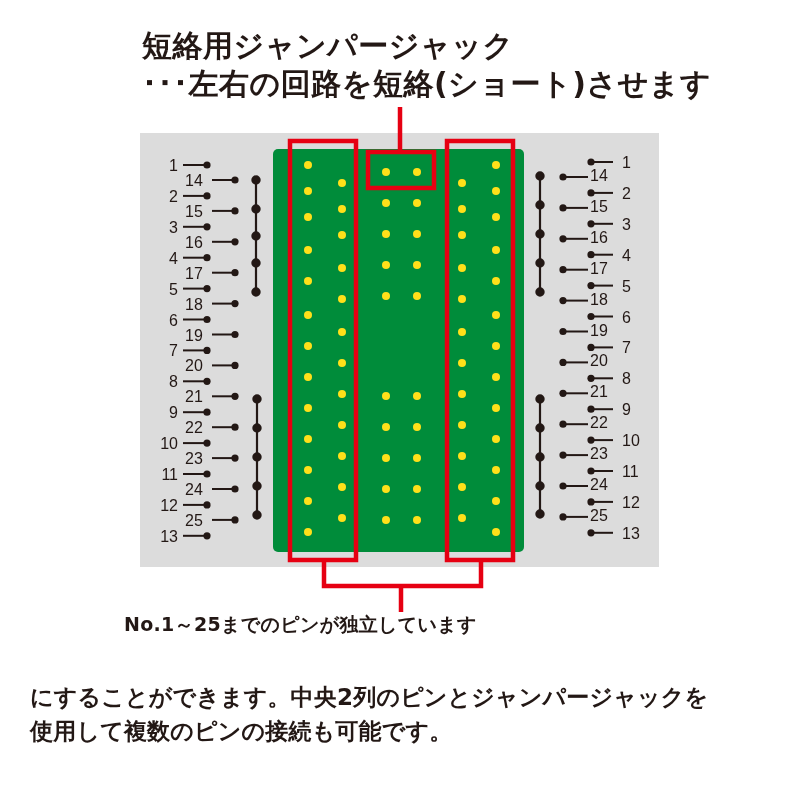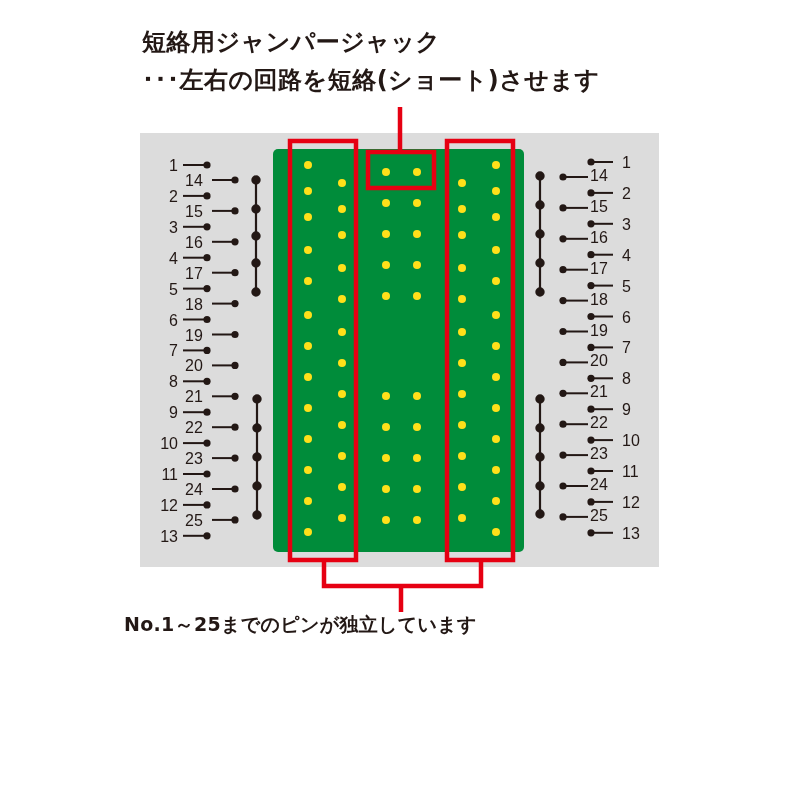--- a/index.html
+++ b/index.html
@@ -1,18 +1,18 @@
 <!DOCTYPE html>
 <html><head>
 <meta charset="utf-8">
 <style>
   html, body { margin: 0; padding: 0; background: #ffffff; }
   body { width: 800px; height: 800px; position: relative; overflow: hidden;
          font-family: "DejaVu Sans", "Liberation Sans", sans-serif; color: #231815; }
-  .title { position: absolute; left: 142px; font-size: 24px; font-weight: bold; letter-spacing: 0.5px; white-space: nowrap; }
+  .title { position: absolute; left: 142px; font-size: 30px; font-weight: bold; letter-spacing: 0.5px; white-space: nowrap; }
   #t1 { top: 26px; }
   #t2 { top: 64px; }
   .caption { position: absolute; left: 124px; top: 612px; font-size: 19px; font-weight: bold; white-space: nowrap; letter-spacing: 0.3px; }
   .desc { position: absolute; left: 30px; top: 680px; width: 760px; font-size: 23px; font-weight: bold; line-height: 34px; letter-spacing: 0.2px; }
   .desc div { white-space: nowrap; }
   svg { position: absolute; left: 0; top: 0; }
   .num { font-family: "Liberation Sans", sans-serif; font-size: 16px; fill: #231815; }
 </style>
 </head>
 <body>
@@ -293,13 +293,15 @@
     <rect x="368" y="152" width="66" height="36"></rect>
     <line x1="400" y1="107" x2="400" y2="152"></line>
     <polyline points="324,560 324,586 481,586 481,560"></polyline>
     <line x1="401" y1="586" x2="401" y2="612"></line>
   </g>
 </svg>
 
 <div class="caption">No.1～25までのピンが独立しています</div>
 
 <div class="desc">
+  <div>にすることができます。中央2列のピンとジャンパージャックを</div>
+  <div>使用して複数のピンの接続も可能です。</div>
 </div>
 
 </body></html>

